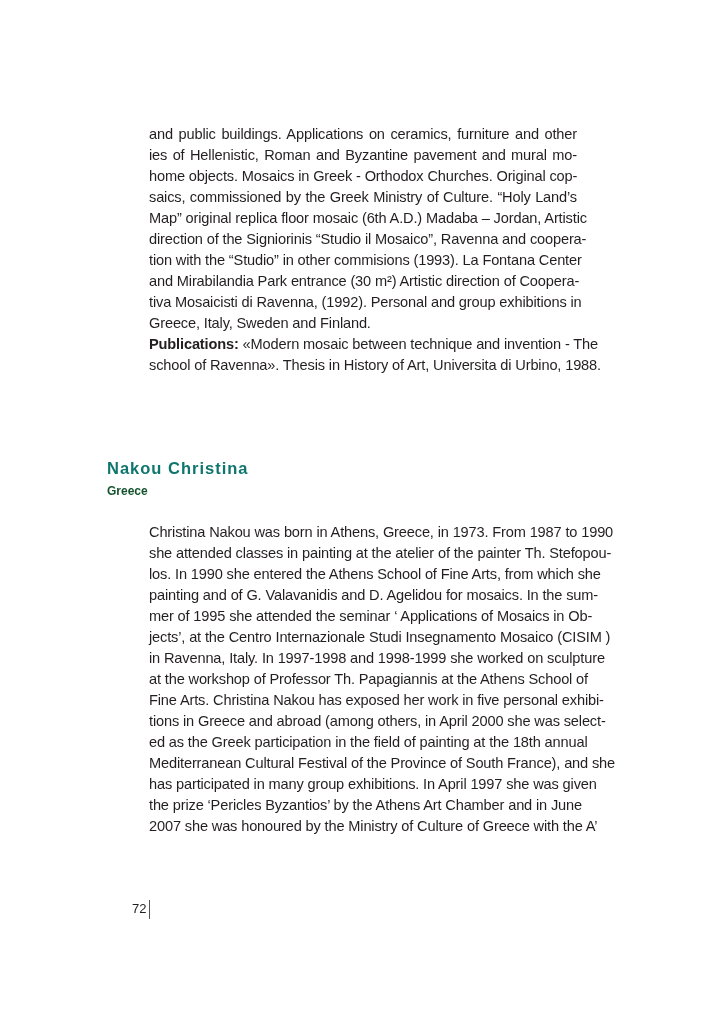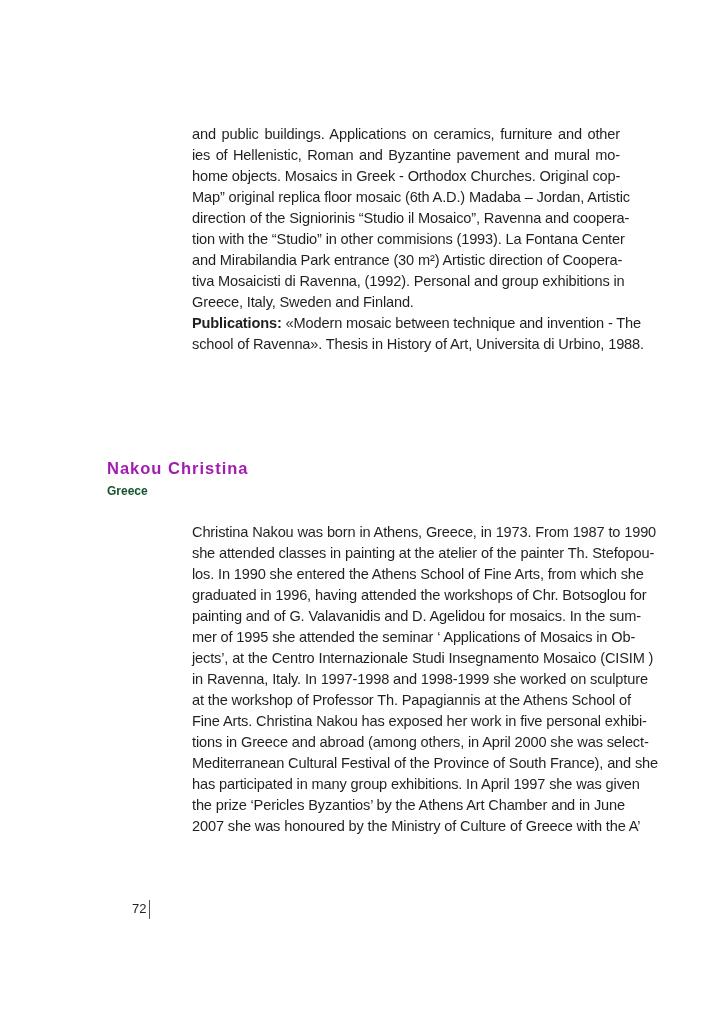--- a/index.html
+++ b/index.html
@@ -1,64 +1,65 @@
 <!DOCTYPE html>
 <html><head>
 <meta charset="utf-8">
 <style>
   html, body { margin: 0; padding: 0; background: #ffffff; }
   body { width: 726px; height: 1024px; position: relative; overflow: hidden;
          font-family: "Liberation Sans", "DejaVu Sans", sans-serif; color: #231f20; }
-  .block { position: absolute; left: 149px; width: 428px; margin-left: 43px; }
+  .block { position: absolute; left: 149px; width: 428px; }
   .line { height: 21px; line-height: 21px; font-size: 14.6px; white-space: nowrap;
           text-align: justify; text-align-last: justify; letter-spacing: -0.15px; }
   .line.last { text-align-last: left; }
   .bold { font-weight: bold; }
   #top-block { top: 124px; }
   #bio-block { top: 522px; }
   .heading { position: absolute; left: 107px; top: 459px; font-size: 16.5px;
-             font-weight: bold; letter-spacing: 1px; color: #a21caf; }
+             font-weight: bold; letter-spacing: 1px; color: #0f766e; }
   .country { position: absolute; left: 107px; top: 484px; font-size: 12px;
              font-weight: bold; color: #14532d; }
   .folio { position: absolute; left: 132px; top: 901px; font-size: 13px;
            font-family: "Liberation Sans Narrow", "Liberation Sans", sans-serif; color: #231f20; text-align: center; }
   .folio-rule { position: absolute; left: 149px; top: 900px; width: 1px; height: 19px; background: #555; }
 </style>
 </head>
 <body>
 
 <div id="top-block" class="block">
   <div class="line">and public buildings. Applications on ceramics, furniture and other</div>
   <div class="line">ies of Hellenistic, Roman and Byzantine pavement and mural mo-</div>
   <div class="line">home objects. Mosaics in Greek - Orthodox Churches. Original cop-</div>
+  <div class="line">saics, commissioned by the Greek Ministry of Culture. “Holy Land’s</div>
   <div class="line">Map” original replica floor mosaic (6th A.D.) Madaba – Jordan, Artistic</div>
   <div class="line">direction of the Signiorinis “Studio il Mosaico”, Ravenna and coopera-</div>
   <div class="line">tion with the “Studio” in other commisions (1993). La Fontana Center</div>
   <div class="line">and Mirabilandia Park entrance (30 m²) Artistic direction of Coopera-</div>
   <div class="line">tiva Mosaicisti di Ravenna, (1992). Personal and group exhibitions in</div>
   <div class="line last">Greece, Italy, Sweden and Finland.</div>
   <div class="line"><span class="bold">Publications:</span><span> «Modern mosaic between technique and invention - The</span></div>
   <div class="line">school of Ravenna». Thesis in History of Art, Universita di Urbino, 1988.</div>
 </div>
 
 <div class="heading">Nakou Christina</div>
 <div class="country">Greece</div>
 
 <div id="bio-block" class="block">
   <div class="line">Christina Nakou was born in Athens, Greece, in 1973. From 1987 to 1990</div>
   <div class="line">she attended classes in painting at the atelier of the painter Th. Stefopou-</div>
   <div class="line">los. In 1990 she entered the Athens School of Fine Arts, from which she</div>
-  <div class="line">graduated in 1996, having attended the workshops of Chr. Botsoglou for</div>
   <div class="line">painting and of G. Valavanidis and D. Agelidou for mosaics. In the sum-</div>
   <div class="line">mer of 1995 she attended the seminar ‘ Applications of Mosaics in Ob-</div>
   <div class="line">jects’, at the Centro Internazionale Studi Insegnamento Mosaico (CISIM )</div>
   <div class="line">in Ravenna, Italy. In 1997-1998 and 1998-1999 she worked on sculpture</div>
   <div class="line">at the workshop of Professor Th. Papagiannis at the Athens School of</div>
   <div class="line">Fine Arts. Christina Nakou has exposed her work in five personal exhibi-</div>
   <div class="line">tions in Greece and abroad (among others, in April 2000 she was select-</div>
+  <div class="line">ed as the Greek participation in the field of painting at the 18th annual</div>
   <div class="line">Mediterranean Cultural Festival of the Province of South France), and she</div>
   <div class="line">has participated in many group exhibitions. In April 1997 she was given</div>
   <div class="line">the prize ‘Pericles Byzantios’ by the Athens Art Chamber and in June</div>
   <div class="line">2007 she was honoured by the Ministry of Culture of Greece with the A’</div>
 </div>
 
 <div class="folio">72</div>
 <div class="folio-rule"></div>
 
 </body></html>

